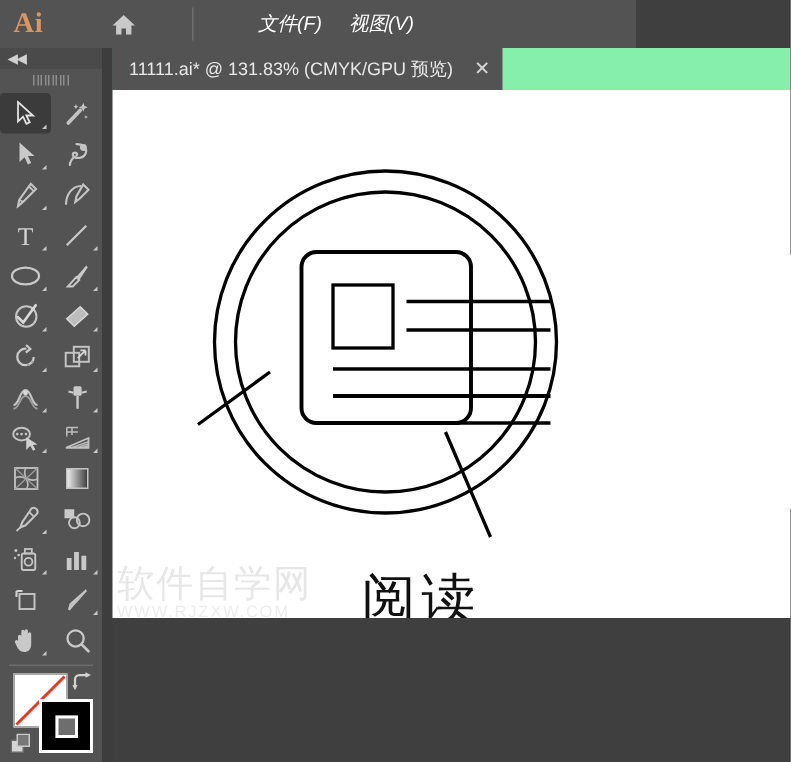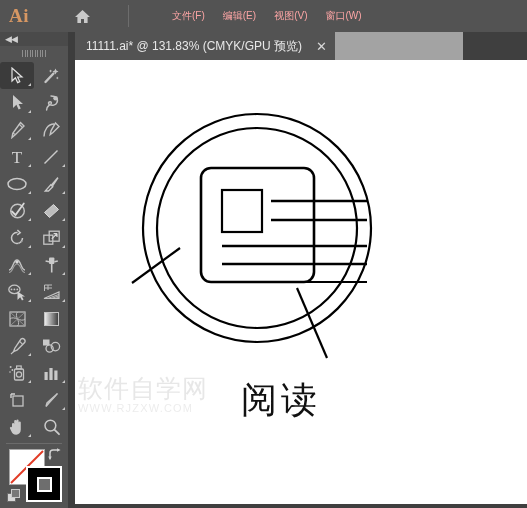--- a/index.html
+++ b/index.html
@@ -6,47 +6,48 @@
   html, body {
     width: 527px; height: 508px;
     overflow: hidden;
     background: #3f3f3f;
     font-family: "Liberation Sans", "DejaVu Sans", sans-serif;
   }
   #app { position: relative; width: 527px; height: 508px; }
 
   
   #menubar {
-    position: absolute; left: 0; top: 0; width: 527px; height: 32px;
+    position: absolute; left: 0; top: 0; width: 424px; height: 32px;
     background: #535353;
     display: flex; align-items: center; gap: 28px;
   }
   #ai-logo {
     width: 38px; text-align: center;
     color: #d79763; font-size: 19px; font-weight: bold;
     font-family: "Liberation Serif", "DejaVu Serif", serif;
     letter-spacing: .5px;
     line-height: 32px;
   }
   #home-btn { width: 32px; height: 32px; display:flex; align-items:center; justify-content:center; }
   #home-btn svg { display:block; }
   .menu-sep {
     width: 1px; height: 22px; background: #6d6d6d; margin: 0 6px 0 2px;
   }
   #menu-items { display: flex; align-items: center; height: 32px; }
   .menu-item {
-    color: #fca5a5; font-size: 10px;
+    color: #ffffff; font-size: 13px;
     padding: 0 9px; line-height: 32px; white-space: nowrap;
     cursor: default;
+    font-style: italic;
   }
 
   
   #tabbar {
-    position: absolute; left: 75px; top: 32px; width: 388px; height: 28px;
-    background: #a3a3a3;
+    position: absolute; left: 75px; top: 32px; width: 452px; height: 28px;
+    background: #86efac;
   }
   #doc-tab {
     position: absolute; left: 0; top: 0; height: 28px;
     background: #535353;
     display: flex; align-items: center;
     padding: 0 8px 0 11px;
   }
   #doc-tab-title {
     color: #e8e8e8; font-size: 12px; white-space: nowrap;
   }
@@ -119,21 +120,21 @@
   #swap-arrow {
     position: absolute; right: 6px; top: 1px; width: 14px; height: 14px;
   }
   #default-colors {
     position: absolute; left: 7px; top: 42px; width: 14px; height: 14px;
   }
 
   
   #canvas {
     position: absolute; left: 75px; top: 60px;
-    width: 452px; height: 444px;
+    width: 452px; height: 352px;
     background: #ffffff;
     overflow: hidden;
   }
   #artwork { position: absolute; left: 0; top: 0; }
   #label-text {
     position: absolute; left: 128px; top: 322px;
     font-size: 36px; color: #111;
     font-family: "DejaVu Sans", "Liberation Sans", sans-serif;
     letter-spacing: 4px;
     line-height: 1;
@@ -163,23 +164,21 @@
   <div id="menubar">
     <div id="ai-logo">Ai</div>
     <div id="home-btn">
       <svg width="17" height="15" viewBox="0 0 17 15" aria-hidden="true">
         <path d="M8.5 1 L16 8 L13.6 8 L13.6 14 L10 14 L10 10 L7 10 L7 14 L3.4 14 L3.4 8 L1 8 Z" fill="#c9c9c9"></path>
       </svg>
     </div>
     <div class="menu-sep"></div>
     <div id="menu-items">
       <div class="menu-item">文件(F)</div>
-      <div class="menu-item">编辑(E)</div>
       <div class="menu-item">视图(V)</div>
-      <div class="menu-item">窗口(W)</div>
     </div>
   </div>
 
   <div id="tabbar">
     <div id="doc-tab">
       <span id="doc-tab-title">11111.ai* @ 131.83% (CMYK/GPU 预览)</span>
       <span id="doc-tab-close">✕</span>
     </div>
   </div>
 

